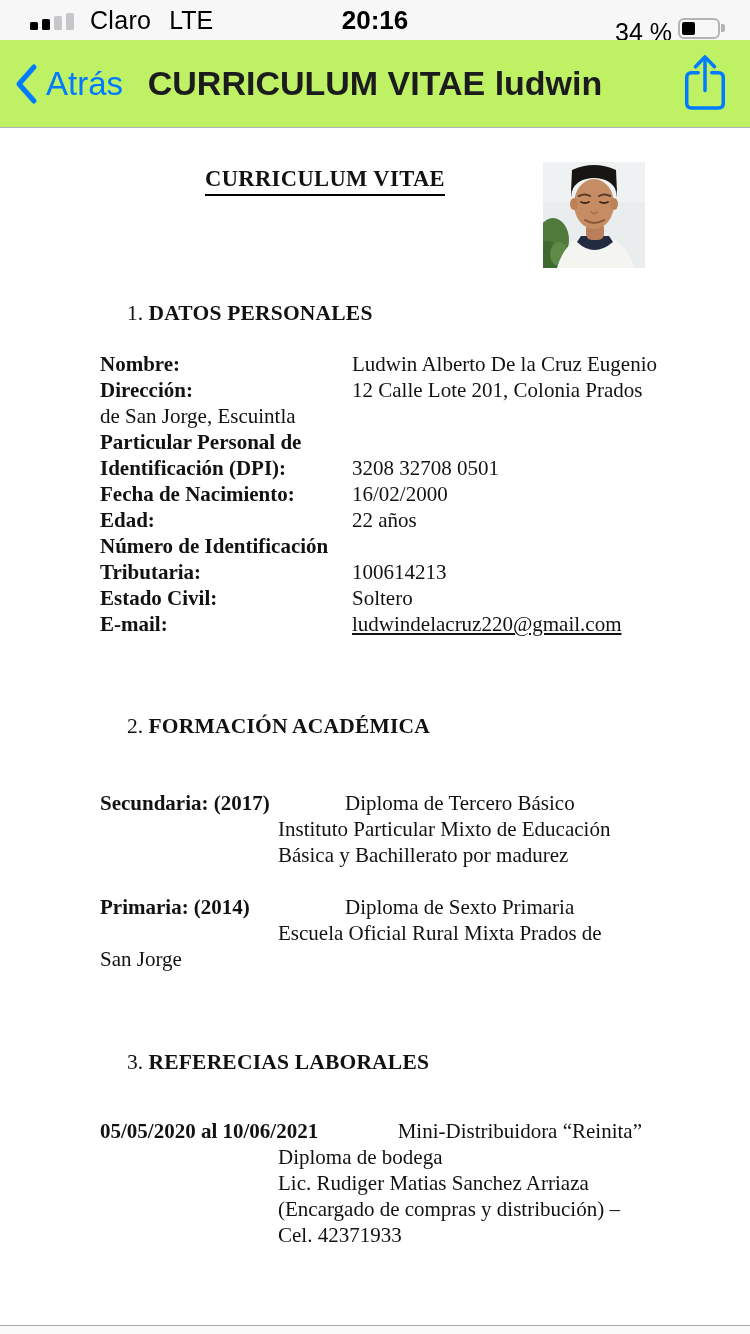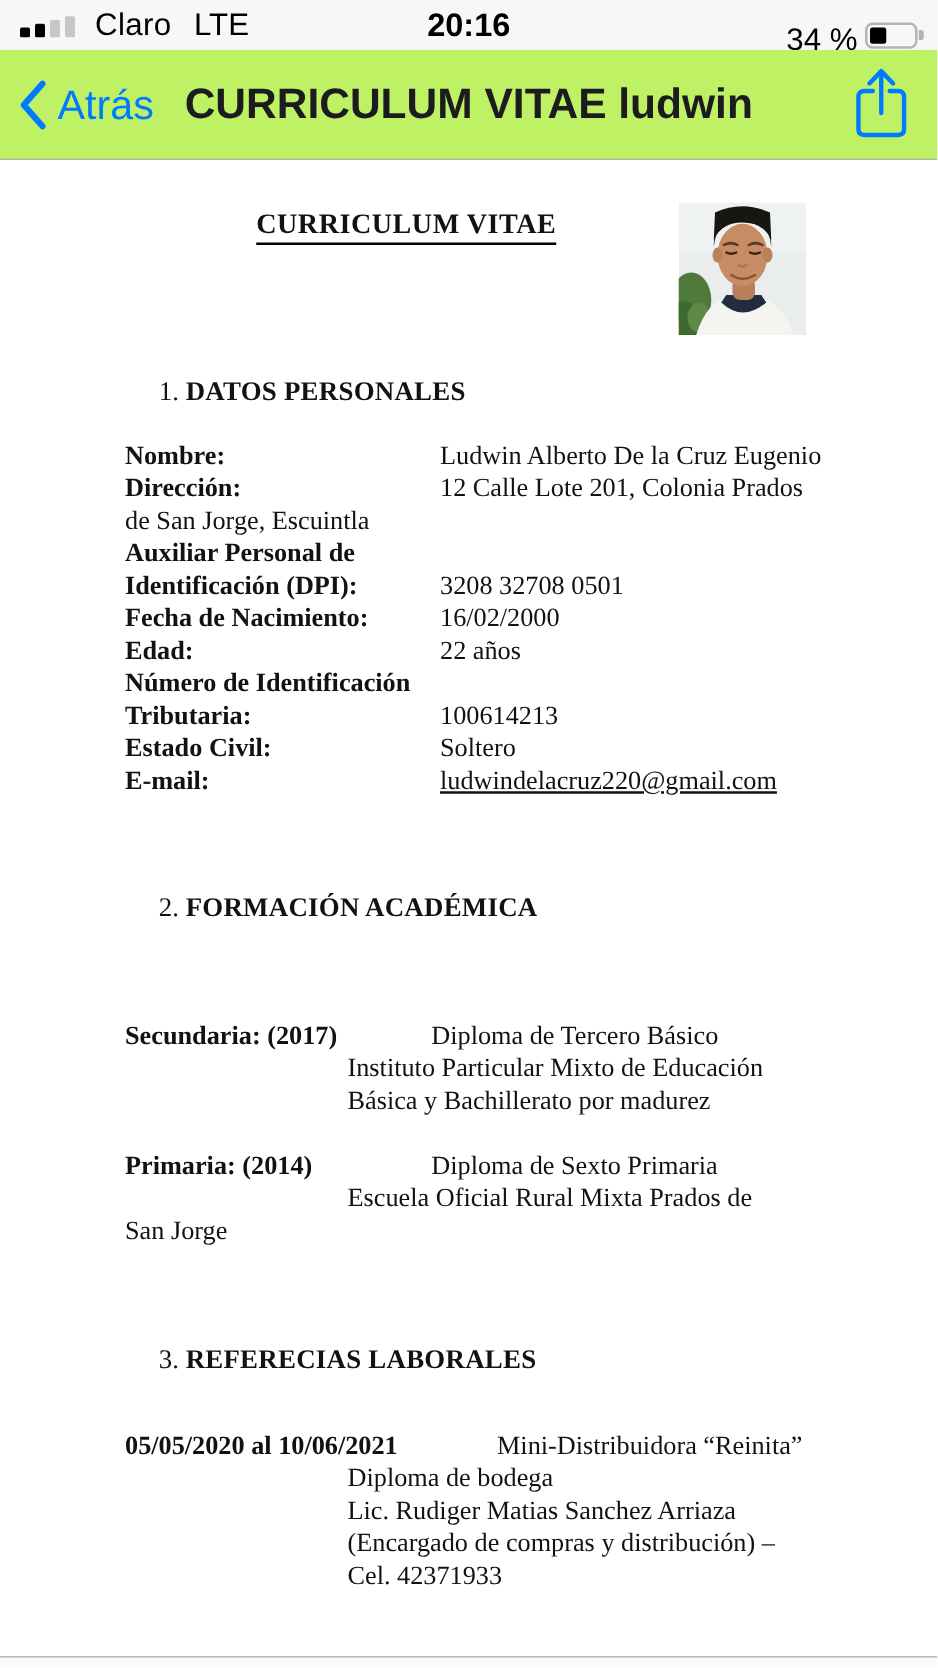--- a/index.html
+++ b/index.html
@@ -5,21 +5,21 @@
   html,body{margin:0;padding:0;}
   body{
     width:750px;height:1334px;overflow:hidden;background:#ffffff;
     font-family:"Liberation Sans","DejaVu Sans",sans-serif;
     -webkit-font-smoothing:antialiased;color:#000;
     position:relative;
   }
   
   .status-bar{
     height:40px;background:#f7f7f8;display:flex;align-items:center;
-    padding:0 16px;box-sizing:border-box;font-size:25px;color:#000;
+    padding:0 30px;box-sizing:border-box;font-size:25px;color:#000;
   }
   .sb-left{display:flex;align-items:center;gap:10px;flex:1;}
   .sb-carrier{letter-spacing:.3px;}
   .sb-network{margin-left:8px;}
   .sb-time{flex:0 0 auto;font-weight:600;font-size:26px;position:absolute;left:0;right:0;text-align:center;pointer-events:none;}
   .sb-right{display:flex;align-items:flex-start;flex:1;justify-content:flex-end;gap:6px;margin-top:25px;}
   .battery{position:relative;width:42px;height:21px;border:2px solid #b4b4b8;border-radius:6px;box-sizing:border-box;}
   .battery::after{content:"";position:absolute;right:-7px;top:4px;width:4px;height:8px;background:#b4b4b8;border-radius:0 2px 2px 0;}
   .battery-fill{position:absolute;left:2px;top:2px;bottom:2px;background:#000;border-radius:2px;}
   
@@ -49,21 +49,21 @@
   .section-heading .sh-text{font-weight:700;letter-spacing:.2px;}
   .sh1{margin-top:104px;}
   .sh2{margin-top:76px;}
   .sh3{margin-top:77px;}
   #personal-rows{margin-top:25px;}
   .pv-row{display:flex;}
   .pv-label{flex:0 0 252px;font-weight:700;white-space:nowrap;}
   .pv-value{white-space:nowrap;}
   .pv-value.u{text-decoration:underline;}
   .pv-cont{white-space:nowrap;}
-  #education-entries{margin-top:76px;}
+  #education-entries{margin-top:51px;}
   .entry + .entry{margin-top:26px;}
   #work-entries{margin-top:43px;}
   .e-row{display:flex;}
   .e-label{flex:0 0 245px;font-weight:700;white-space:nowrap;}
   .e-first{white-space:nowrap;}
   .w-row{display:flex;}
   .w-label{font-weight:700;white-space:nowrap;}
   .w-first{margin-left:auto;padding-right:6px;white-space:nowrap;}
   .e-line{padding-left:178px;white-space:nowrap;}
   .e-margin-line{padding-left:0;white-space:nowrap;}
@@ -147,21 +147,21 @@
       <div class="pv-row">
         <span class="pv-label">Nombre:</span>
         <span class="pv-value">Ludwin Alberto De la Cruz Eugenio</span>
       </div>
       <div class="pv-row">
         <span class="pv-label">Dirección:</span>
         <span class="pv-value">12 Calle Lote 201, Colonia Prados</span>
       </div>
       <div class="pv-cont">de San Jorge, Escuintla</div>
       <div class="pv-row">
-        <span class="pv-label">Auxiliar Personal de</span>
+        <span class="pv-label">Particular Personal de</span>
         <span class="pv-value"></span>
       </div>
       <div class="pv-row">
         <span class="pv-label">Identificación (DPI):</span>
         <span class="pv-value">3208 32708 0501</span>
       </div>
       <div class="pv-row">
         <span class="pv-label">Fecha de Nacimiento:</span>
         <span class="pv-value">16/02/2000</span>
       </div>

